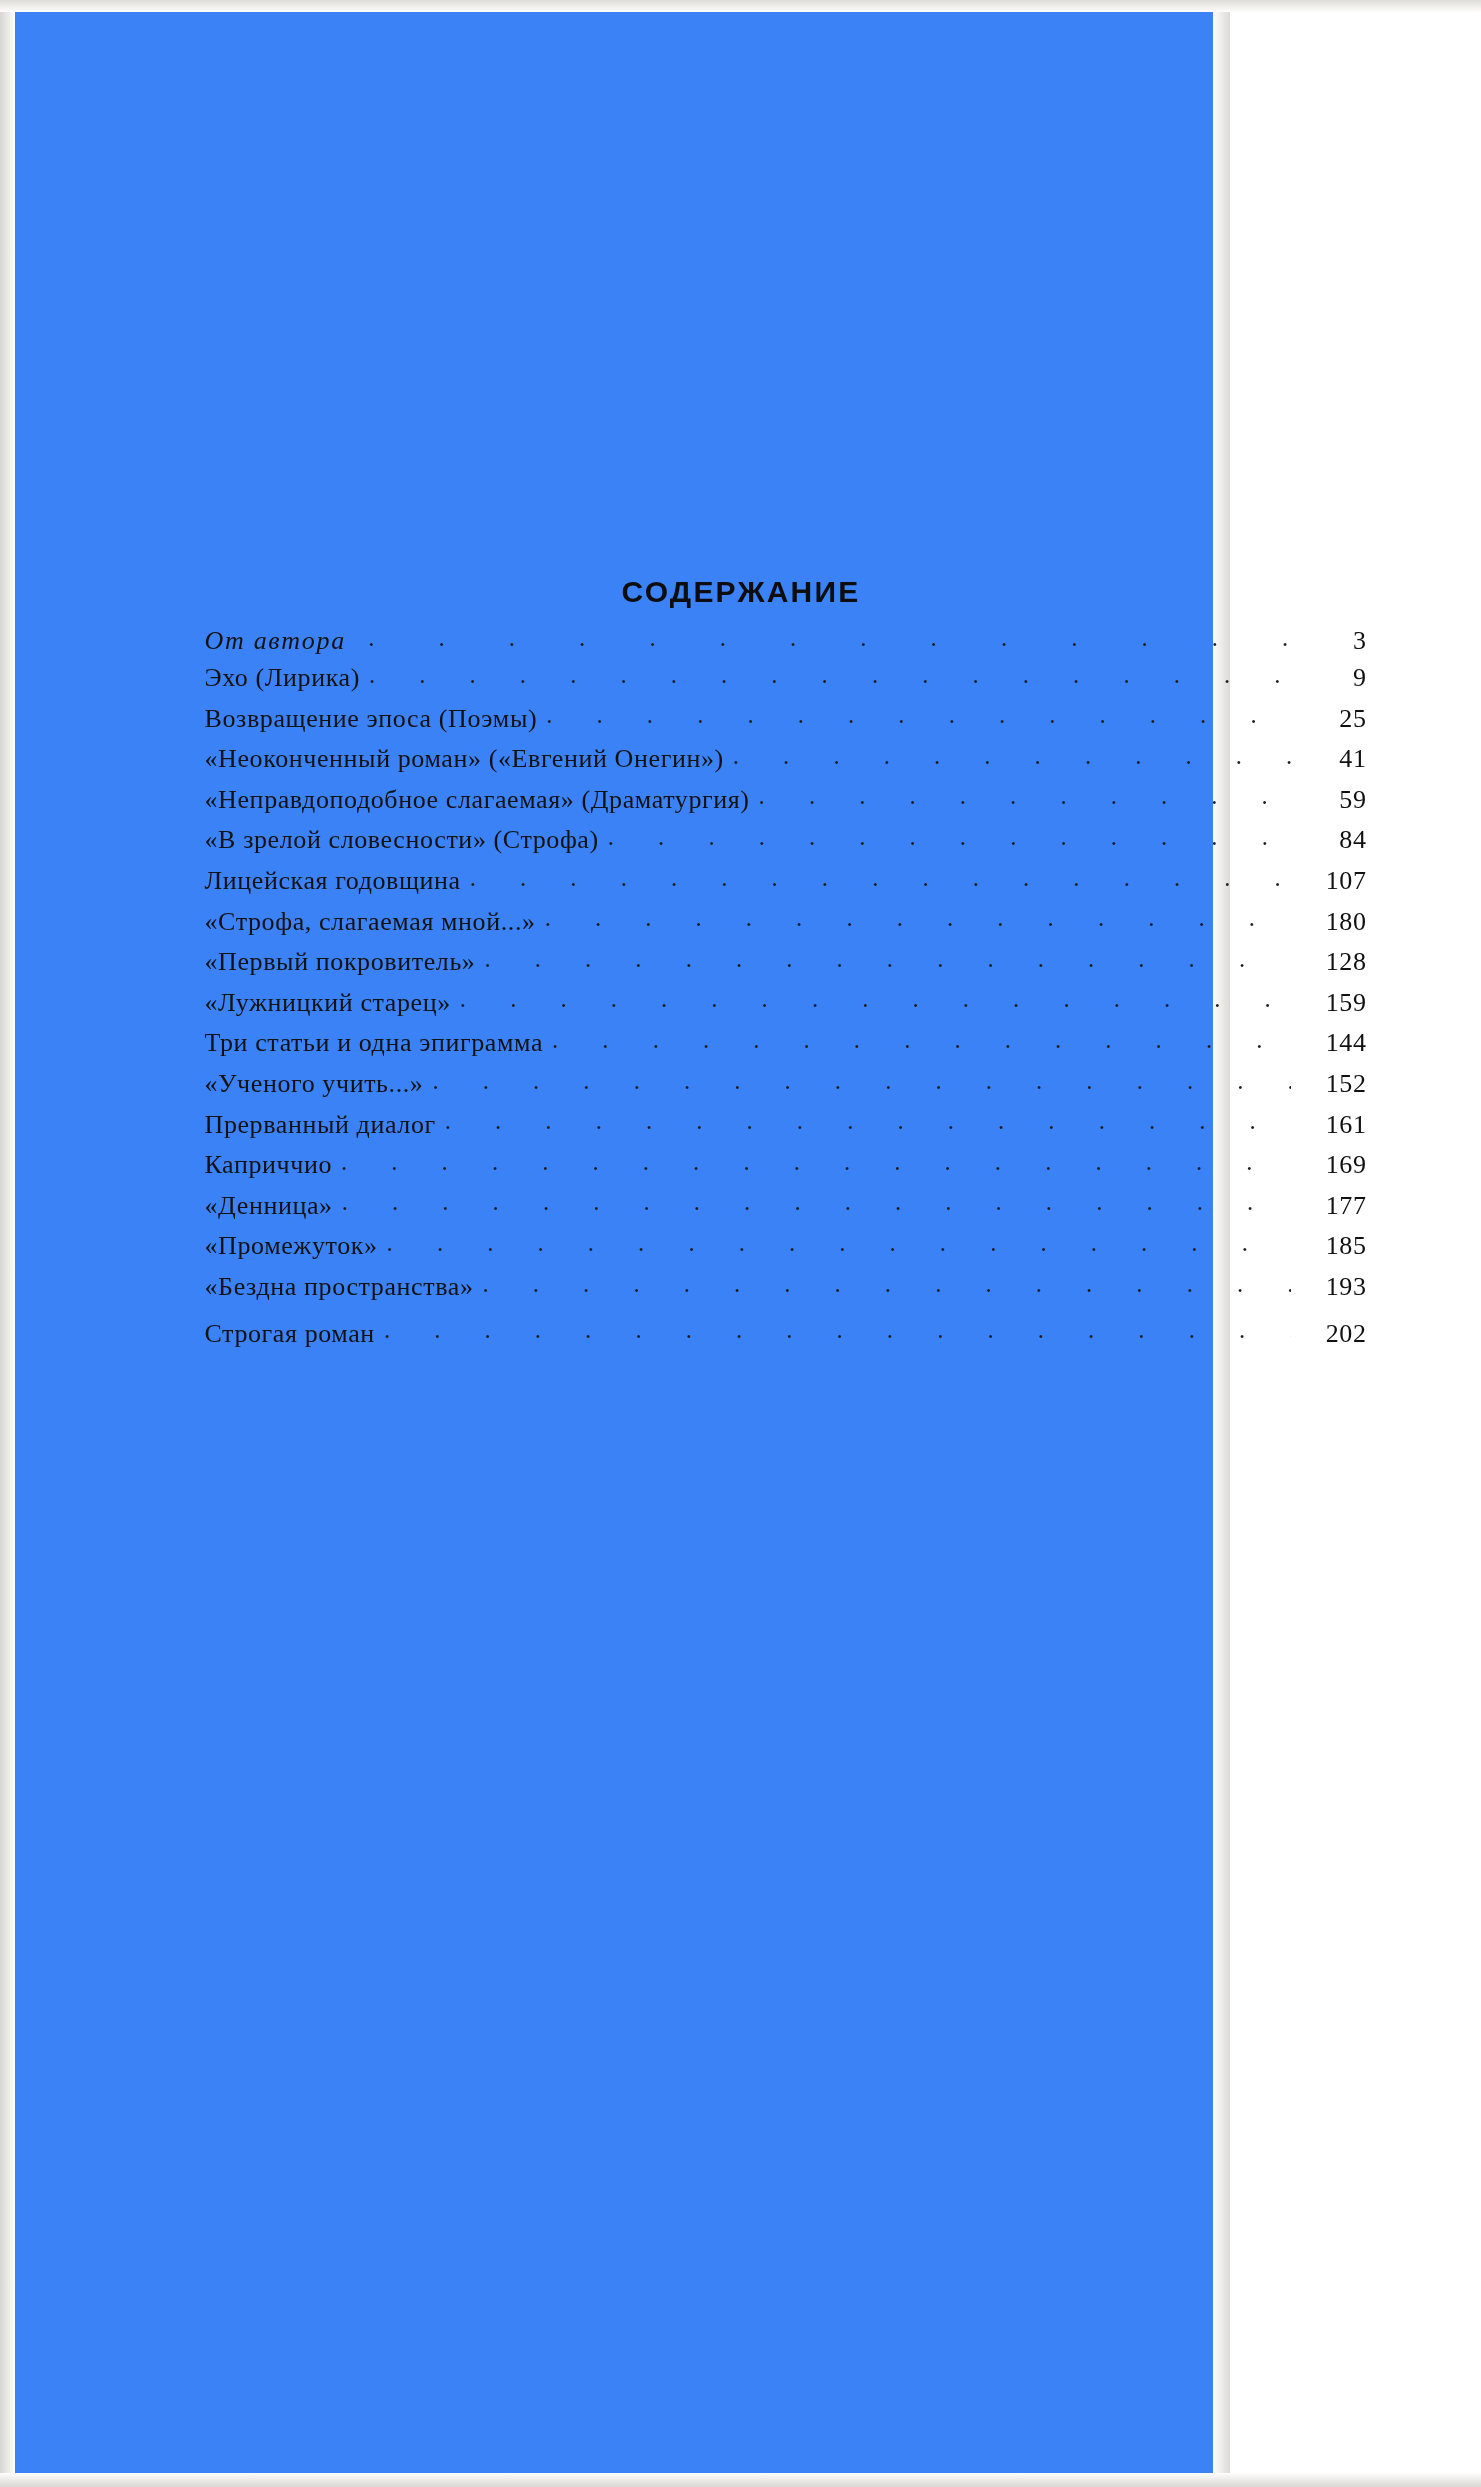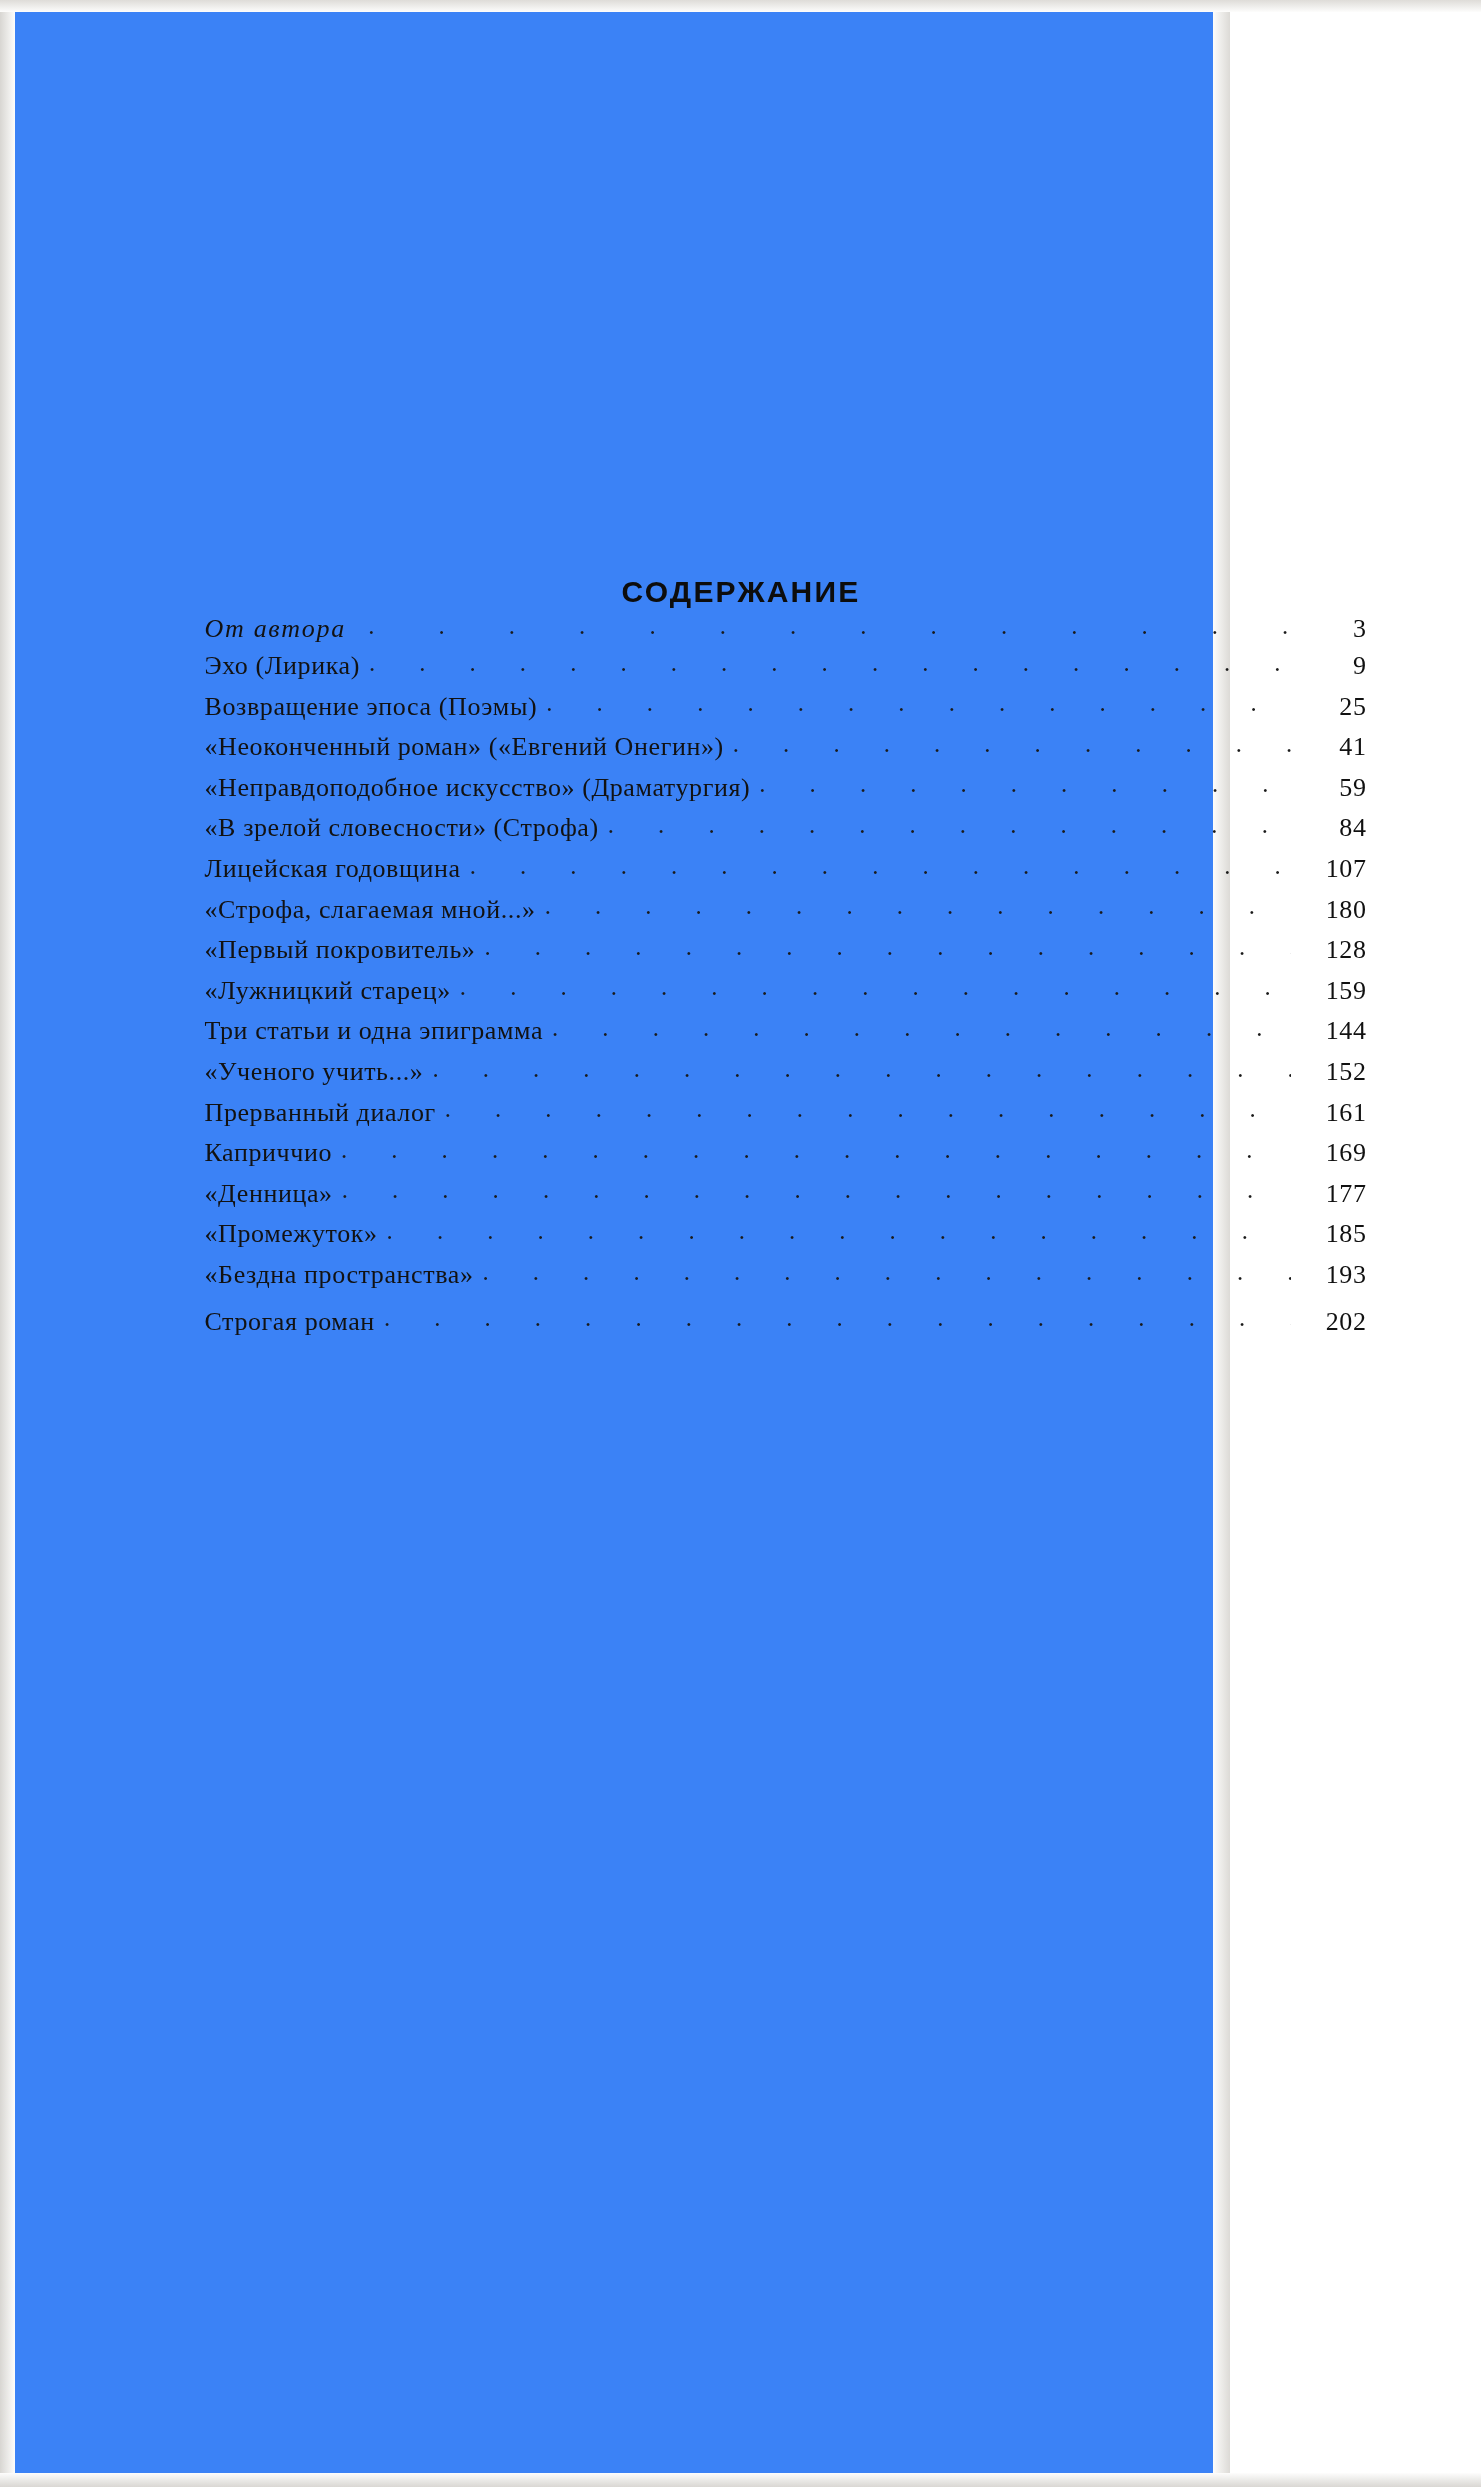--- a/index.html
+++ b/index.html
@@ -60,21 +60,21 @@
     padding-top: 575px;
     text-align: center;
     font-family: "Liberation Sans", sans-serif;
     font-weight: bold;
     font-size: 30px;
     letter-spacing: 2.2px;
     color: #0d0d0d;
   }
 
   .toc-body {
-    margin: 0 auto;
+    margin: 12px auto;
     width: 1251px;
     padding-left: 89px;
     box-sizing: border-box;
   }
 
   .section-heading {
     font-family: "Liberation Sans", sans-serif;
     font-weight: bold;
     font-size: 28px;
     letter-spacing: 1.7px;
@@ -170,21 +170,21 @@
         <span class="label">Возвращение эпоса  (Поэмы)</span>
         <span class="leaders">. . . . . . . . . . . . . . . . . . . . . . . . . . . . . . . . . . . . . . . .</span>
         <span class="page-num">25</span>
       </div>
       <div class="entry">
         <span class="label">«Неоконченный роман» («Евгений Онегин»)</span>
         <span class="leaders">. . . . . . . . . . . . . . . . . . . . . . . . . . . . . . . . . . . . . . . .</span>
         <span class="page-num">41</span>
       </div>
       <div class="entry">
-        <span class="label">«Неправдоподобное искусство»  (Драматургия)</span>
+        <span class="label">«Неправдоподобное слагаемая»  (Драматургия)</span>
         <span class="leaders">. . . . . . . . . . . . . . . . . . . . . . . . . . . . . . . . . . . . . . . .</span>
         <span class="page-num">59</span>
       </div>
       <div class="entry">
         <span class="label">«В зрелой словесности» (Строфа)</span>
         <span class="leaders">. . . . . . . . . . . . . . . . . . . . . . . . . . . . . . . . . . . . . . . .</span>
         <span class="page-num">84</span>
       </div>
       <div class="entry">
         <span class="label">Лицейская годовщина</span>

